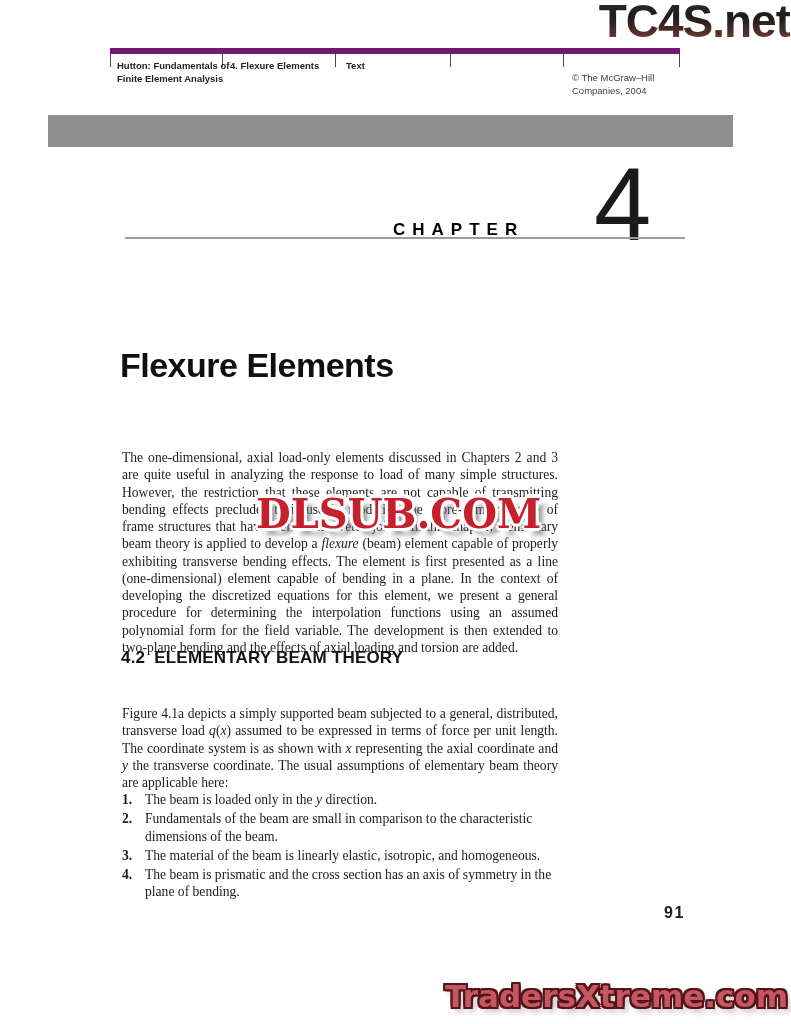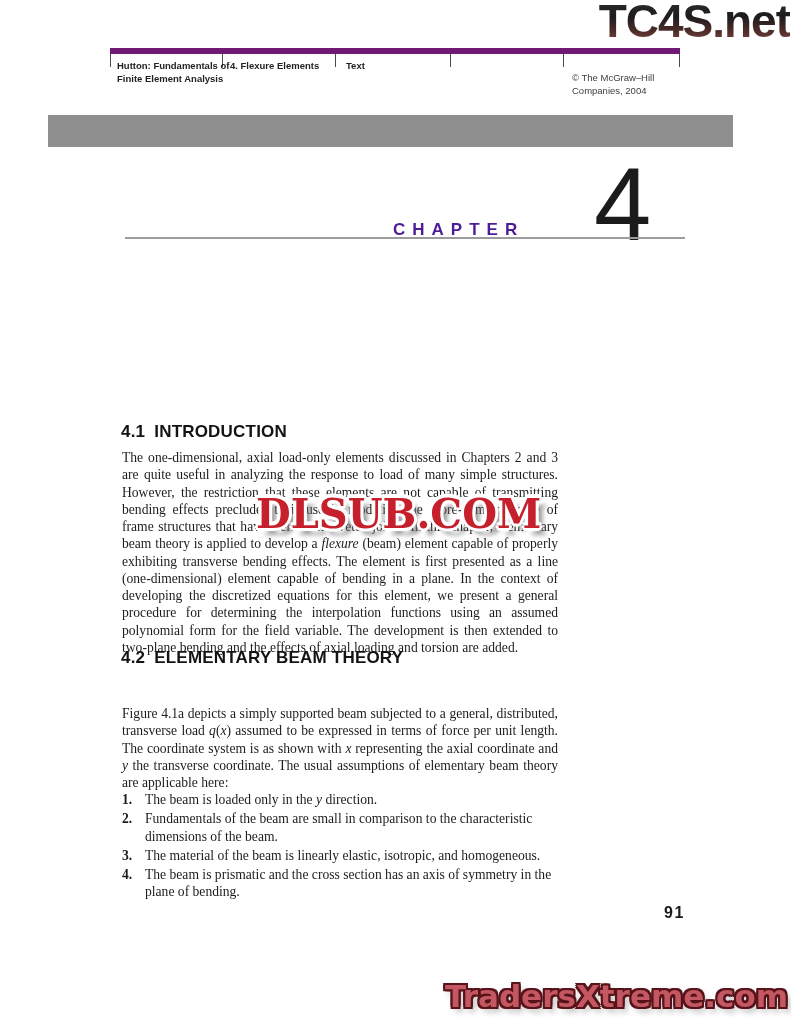--- a/index.html
+++ b/index.html
@@ -28,21 +28,21 @@
   .hdr{position:absolute;left:110px;top:48px;width:570px;height:40px;border-top:6px solid #701a75;
        font-family:"Liberation Sans",sans-serif;font-size:9.5px;line-height:12.5px;font-weight:bold;color:#222;}
   .hdr .tick{position:absolute;top:0;width:1px;height:13px;background:#4a4a4a;}
   .hdr .cell{position:absolute;top:6px;white-space:nowrap;}
   .hdr .copy{font-weight:normal;color:#3d3d3d;margin-top:12px;}
 
   
   .gray-bar{position:absolute;left:48px;top:115px;width:685px;height:32px;background:#8f8f8f;}
   .chapter-rule{position:absolute;left:125px;top:237px;width:560px;height:2px;background:#9c9c9c;}
   .chapter-label{position:absolute;left:393px;top:220px;
-    font-family:"Liberation Sans",sans-serif;font-weight:bold;font-size:17px;letter-spacing:7px;color:#4c1d95;}
+    font-family:"Liberation Sans",sans-serif;font-weight:bold;font-size:17px;letter-spacing:7px;color:#000000;}
   .chapter-number{position:absolute;left:594px;top:153px;
     font-family:"Liberation Sans",sans-serif;font-weight:400;font-size:103px;line-height:103px;color:#1b1b1b;}
 
   
   .page-title{position:absolute;left:120px;top:346px;
     font-family:"Liberation Sans",sans-serif;font-weight:bold;font-size:34px;letter-spacing:-0.5px;color:#101010;}
   .sec-head{position:absolute;left:121px;
     font-family:"Liberation Sans",sans-serif;font-weight:bold;font-size:17px;letter-spacing:0.2px;color:#131313;}
   .sec-head .sec-num{display:inline-block;margin-right:9px;}
   .sh1{top:422px;}
@@ -83,24 +83,22 @@
       <div>Companies, 2004</div>
     </div>
   </div>
 
   <div class="gray-bar"></div>
 
   <div class="chapter-label">CHAPTER</div>
   <div class="chapter-number">4</div>
   <div class="chapter-rule"></div>
 
+  <div class="page-title">Flexure Elements</div>
 
-  <div class="sec-head sh1">
-    <span class="sec-num">4.1</span><span>INTRODUCTION</span>
-  </div>
   <div class="para p1">The one-dimensional, axial load-only elements discussed in Chapters 2 and 3 are quite useful in analyzing the response to load of many simple structures. However, the restriction that these elements are not capable of transmitting bending effects precludes their use in modeling the more-common case of frame structures that have welded or riveted joints. In this chapter, elementary beam theory is applied to develop a <i>flexure</i> (beam) element capable of properly exhibiting transverse bending effects. The element is first presented as a line (one-dimensional) element capable of bending in a plane. In the context of developing the discretized equations for this element, we present a general procedure for determining the interpolation functions using an assumed polynomial form for the field variable. The development is then extended to two-plane bending and the effects of axial loading and torsion are added.</div>
 
   <div class="wm-dlsub">DLSUB.COM</div>
 
   <div class="sec-head sh2">
     <span class="sec-num">4.2</span><span>ELEMENTARY BEAM THEORY</span>
   </div>
   <div class="para p2">Figure 4.1a depicts a simply supported beam subjected to a general, distributed, transverse load <i>q</i>(<i>x</i>) assumed to be expressed in terms of force per unit length. The coordinate system is as shown with <i>x</i> representing the axial coordinate and <i>y</i> the transverse coordinate. The usual assumptions of elementary beam theory are applicable here:</div>
 
   <div class="list">

